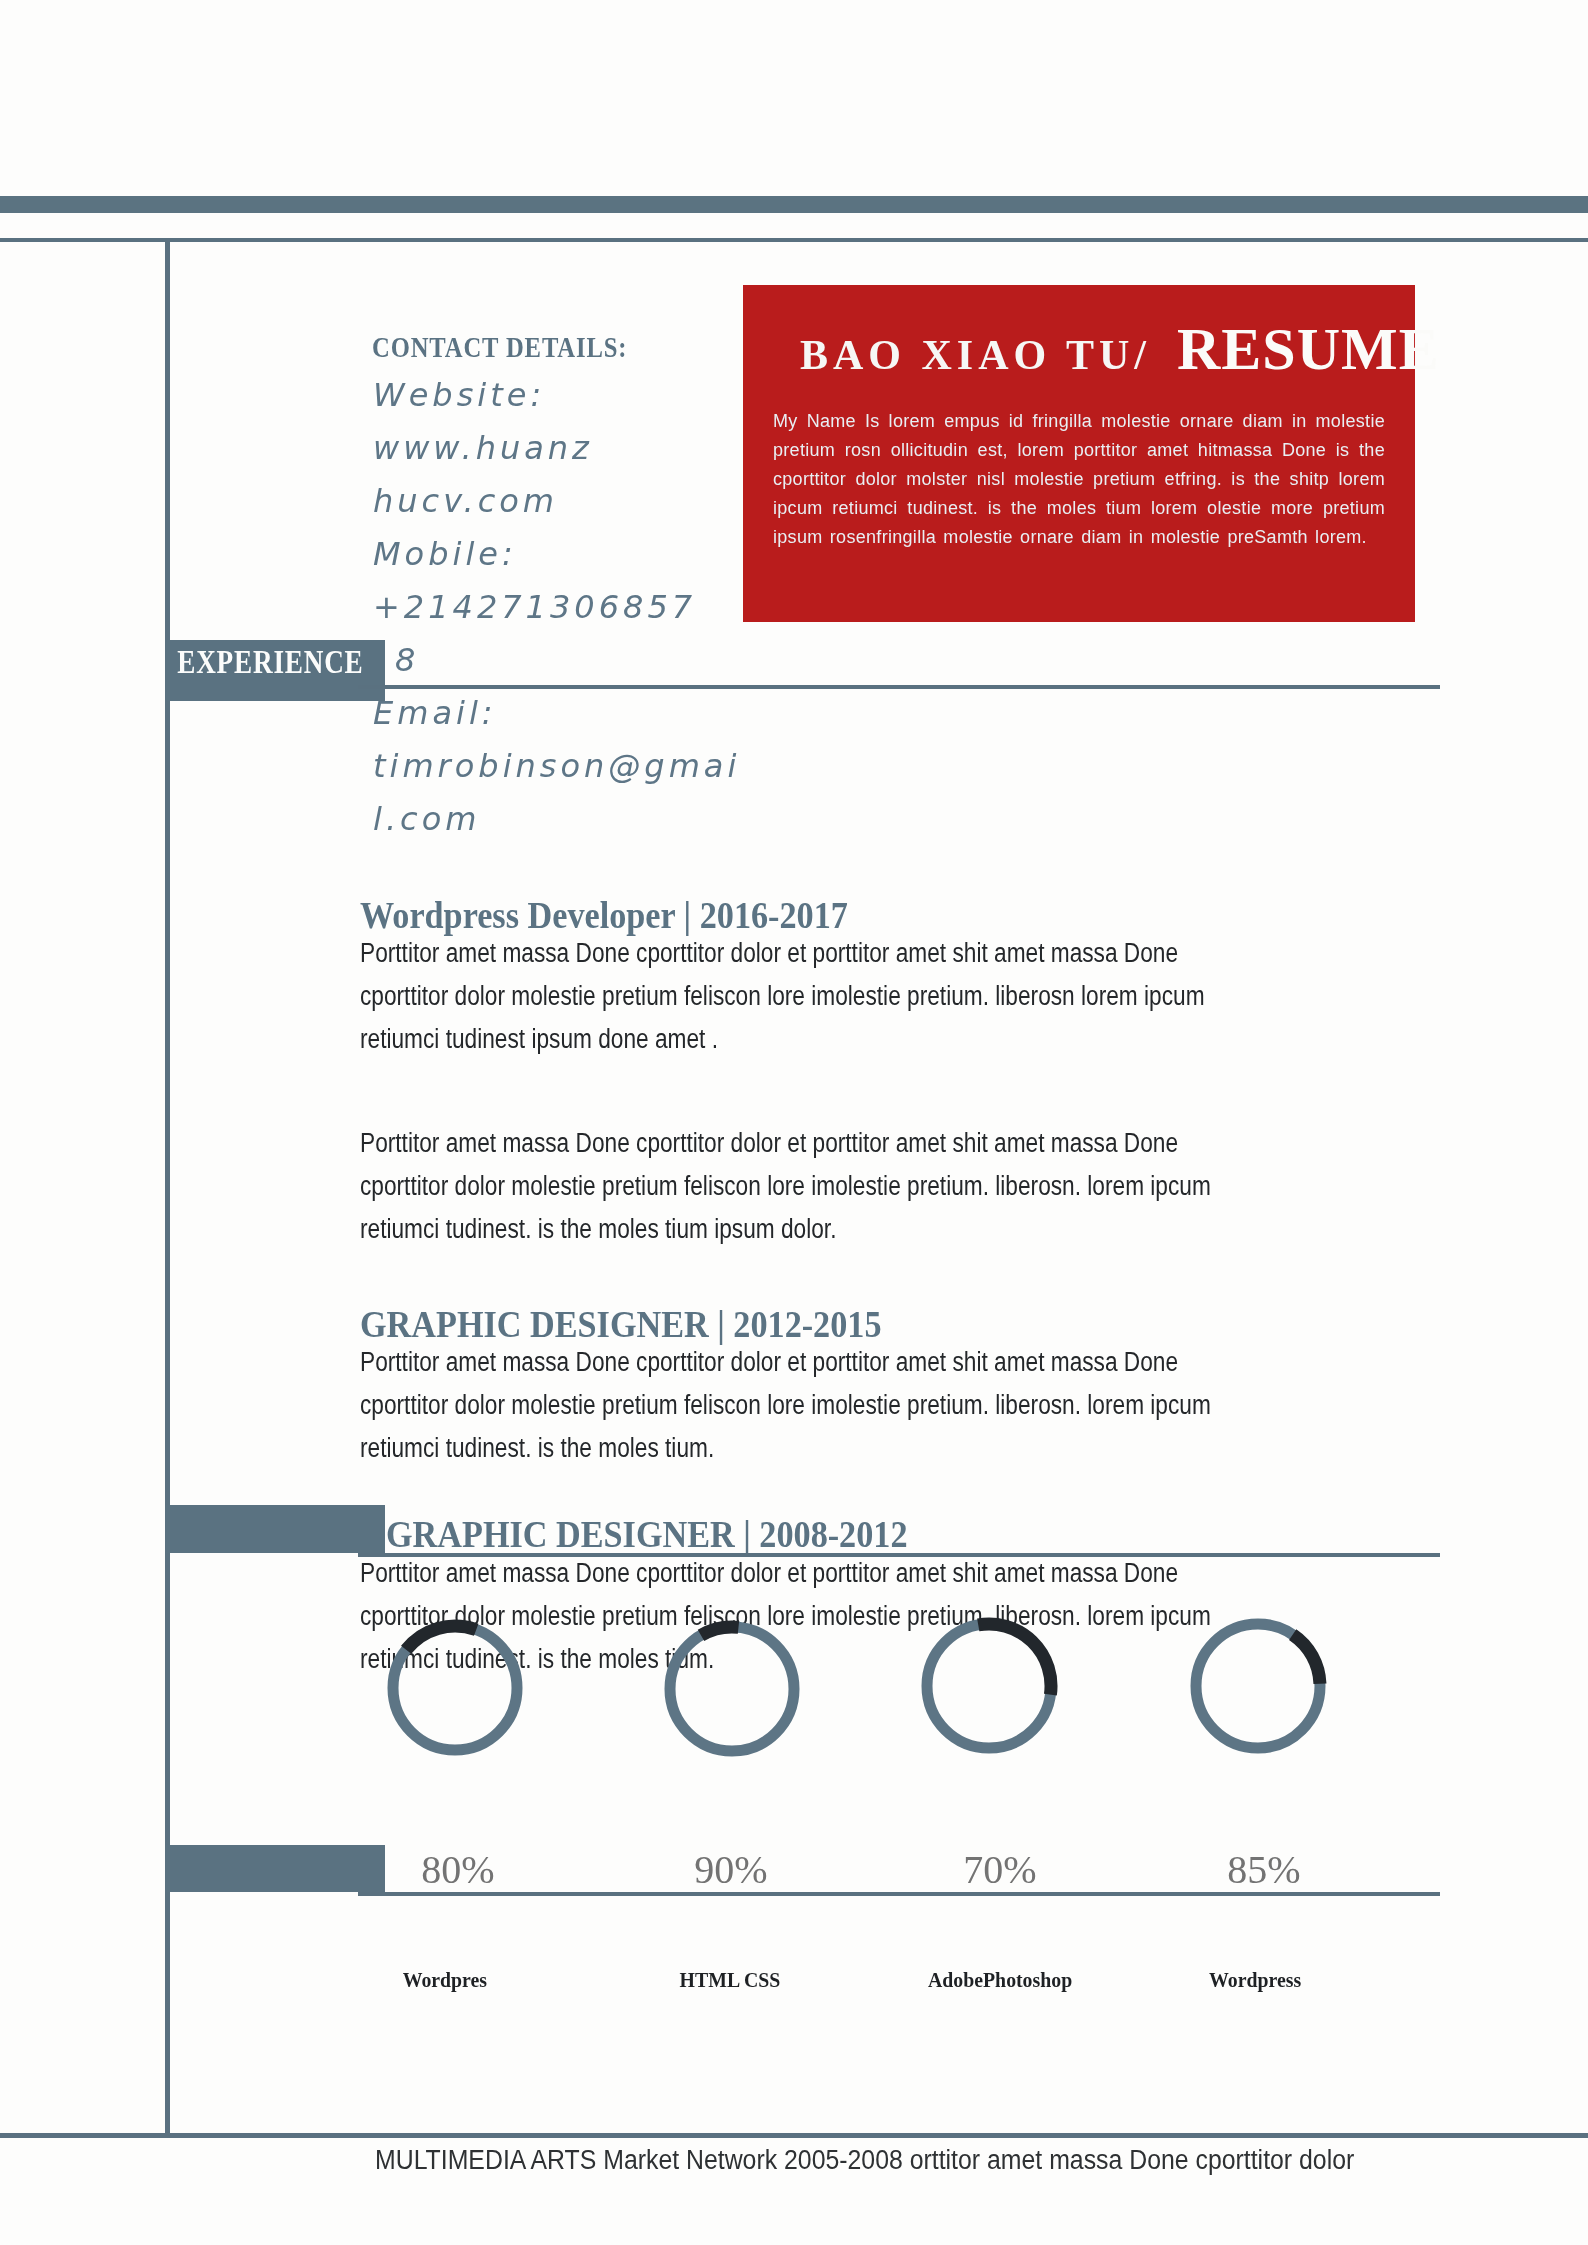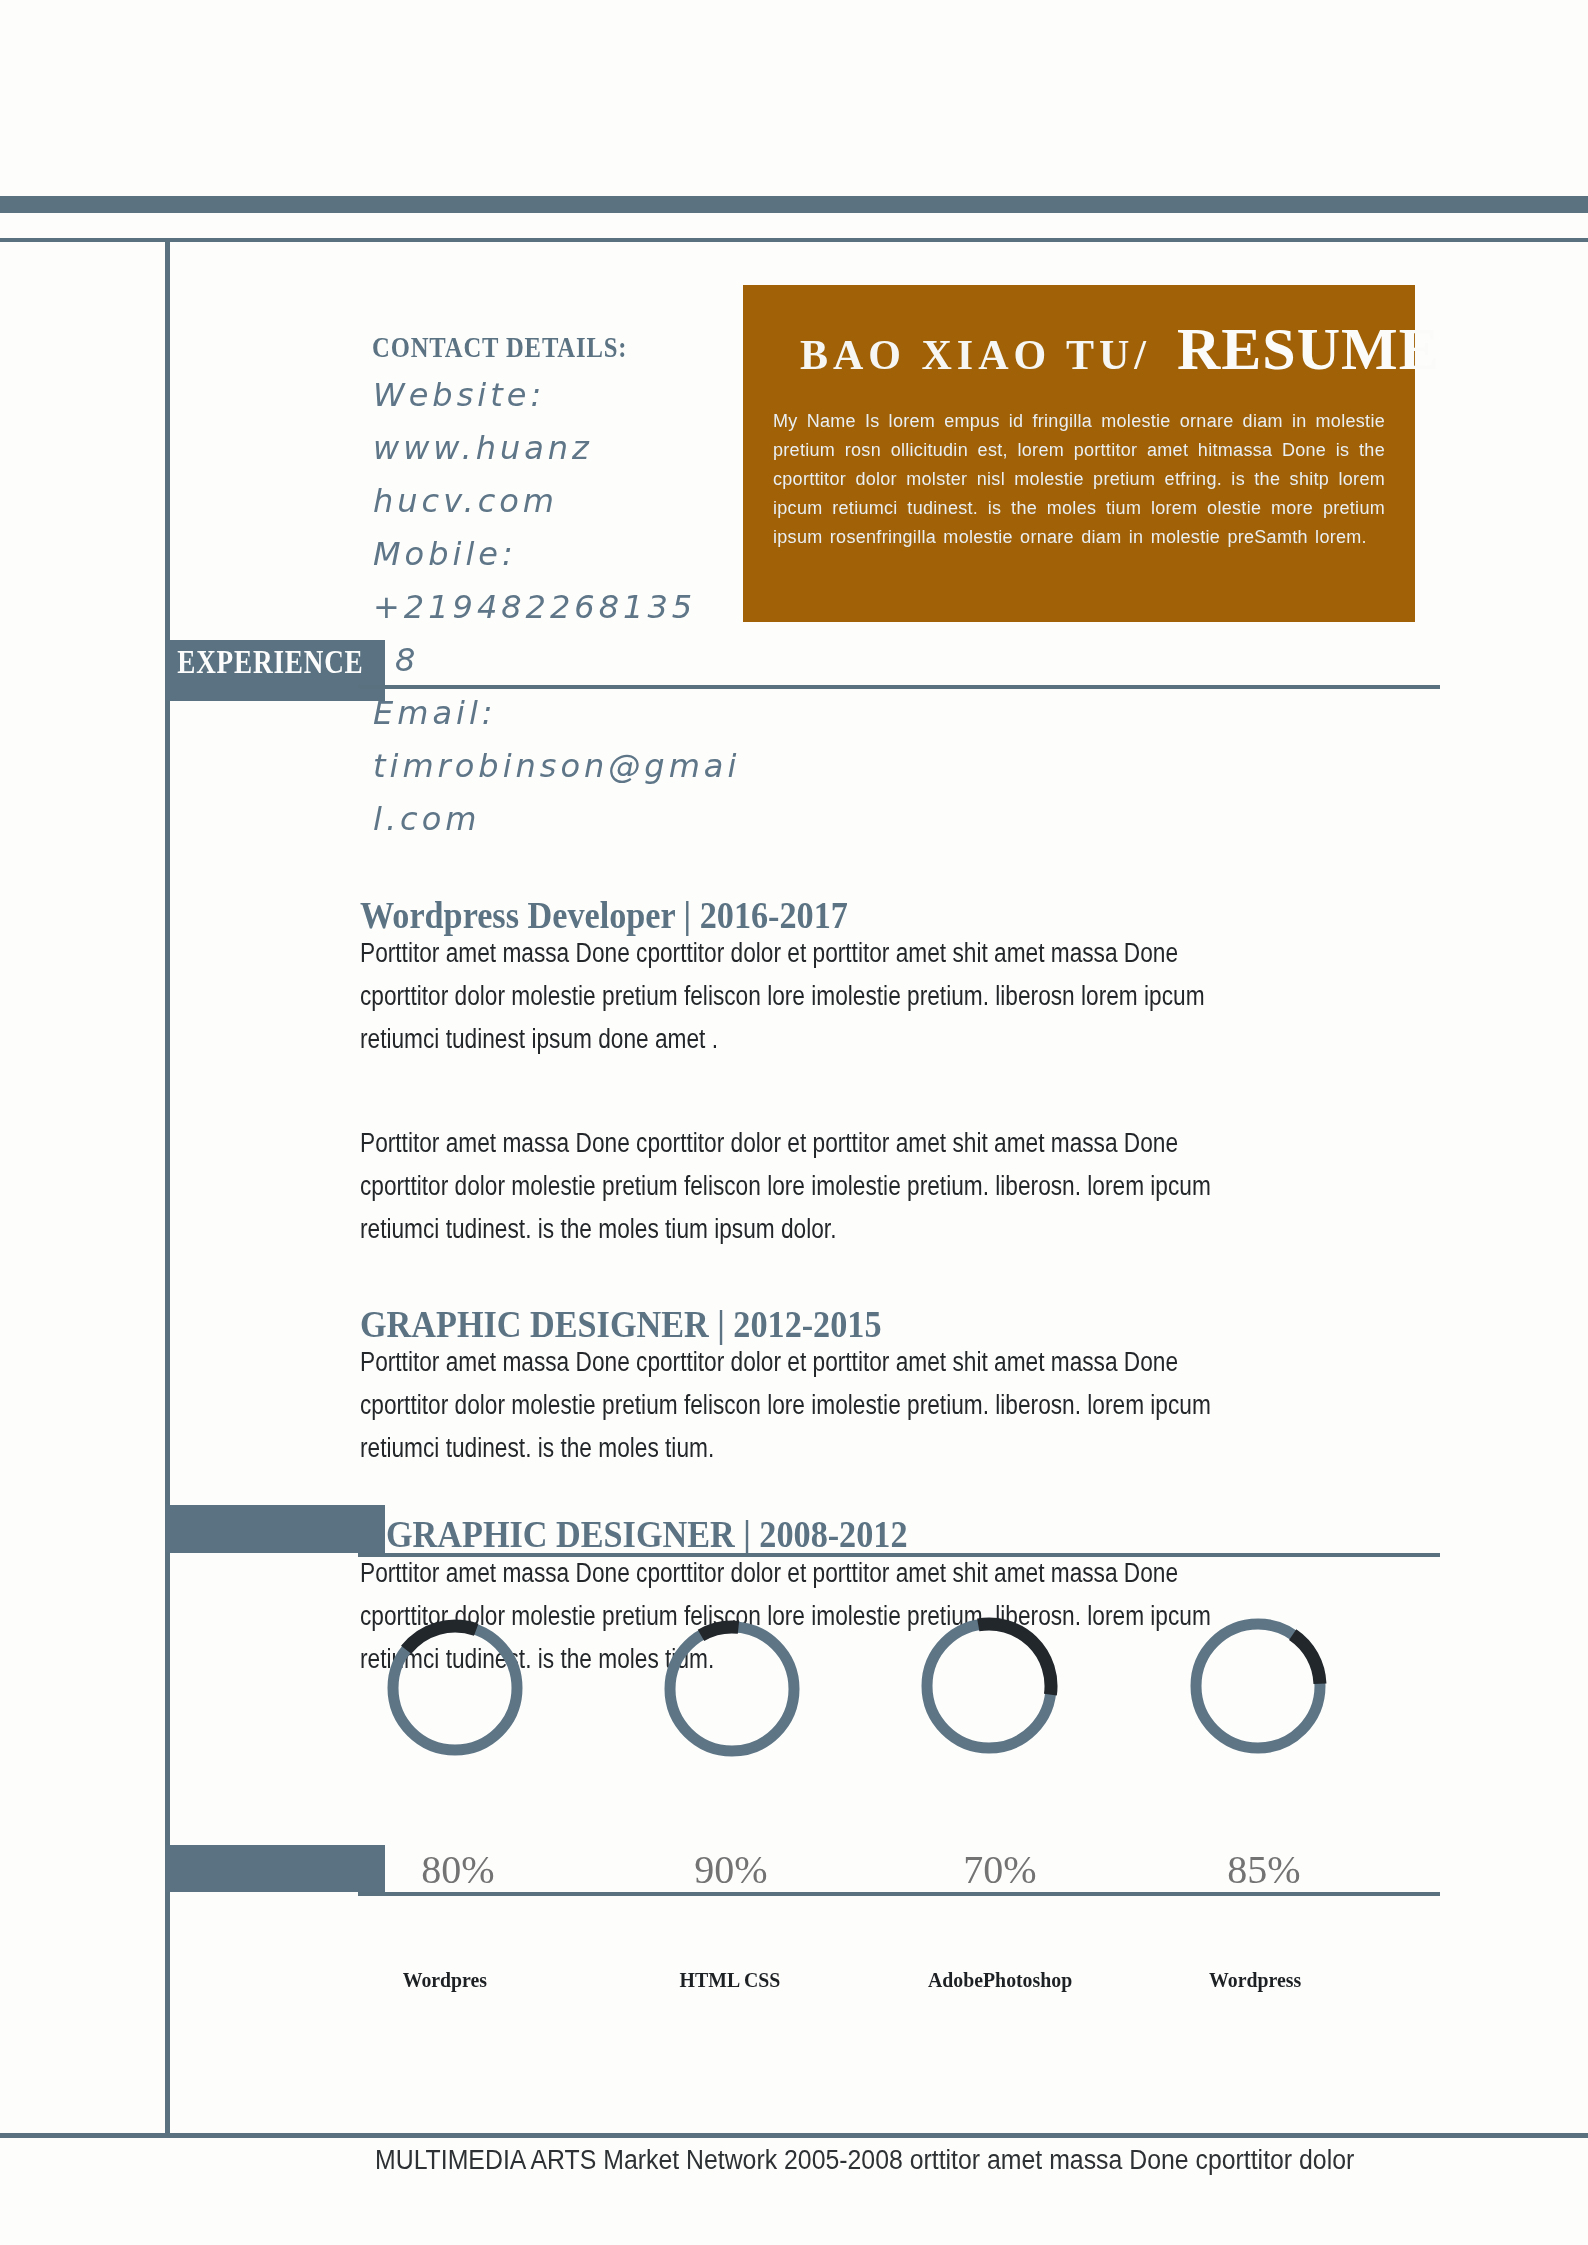--- a/index.html
+++ b/index.html
@@ -15,21 +15,21 @@
   .hrule{height:4px;background:#5a7180;}
   .rule1{left:358px;top:685px;width:1082px;}
   .rule3{left:358px;top:1553px;width:1082px;}
   .rule4{left:358px;top:1892px;width:1082px;}
   .bottomrule{left:0;top:2133px;width:1588px;height:5px;background:#5a7180;}
   .sidetab{left:166px;width:219px;background:#5a7281;}
   .tab4{top:1505px;height:48px;}
   .tab5{top:1845px;height:47px;}
 
   
-  .headerbox{left:743px;top:285px;width:672px;height:337px;background:#a16207;}
+  .headerbox{left:743px;top:285px;width:672px;height:337px;background:#b91c1c;}
   .titlerow{position:absolute;left:57px;top:30px;display:flex;align-items:baseline;gap:26px;white-space:nowrap;}
   .person-name{font-family:"Liberation Serif",serif;font-weight:bold;color:#f6f7f5;
                font-size:42px;letter-spacing:5px;}
   .resume-word{font-family:"Liberation Serif",serif;font-weight:bold;color:#fbfbf9;
                font-size:60px;letter-spacing:1px;}
   .summary{position:absolute;left:30px;top:122px;width:612px;color:#e9eff3;
            font-size:18px;line-height:29px;text-align:justify;letter-spacing:.3px;word-spacing:2px;}
 
   
   .cond-serif{font-family:"Liberation Serif",serif;font-weight:bold;color:#5b7383;white-space:nowrap;}
@@ -92,21 +92,21 @@
     <div class="summary">My Name Is lorem empus id fringilla molestie ornare diam in molestie pretium rosn ollicitudin est, lorem porttitor amet hitmassa Done is the cporttitor dolor molster nisl molestie pretium etfring. is the shitp lorem ipcum retiumci tudinest. is the moles tium lorem olestie more pretium ipsum rosenfringilla molestie ornare diam in molestie preSamth lorem.</div>
   </div>
 
   <div class="abs cond-serif contact-heading">
     <span class="scale85">CONTACT DETAILS:</span>
   </div>
   <div class="abs script contact-a">Website:
 www.huanz
 hucv.com
 Mobile:
-+219482268135</div>
++214271306857</div>
   <div class="abs script contact-8">8</div>
   <div class="abs script contact-b">Email:
 timrobinson@gmai
 l.com</div>
 
   <div class="abs exp-bar">
     <span>EXPERIENCE</span>
   </div>
   <div class="abs hrule rule1"></div>
 

